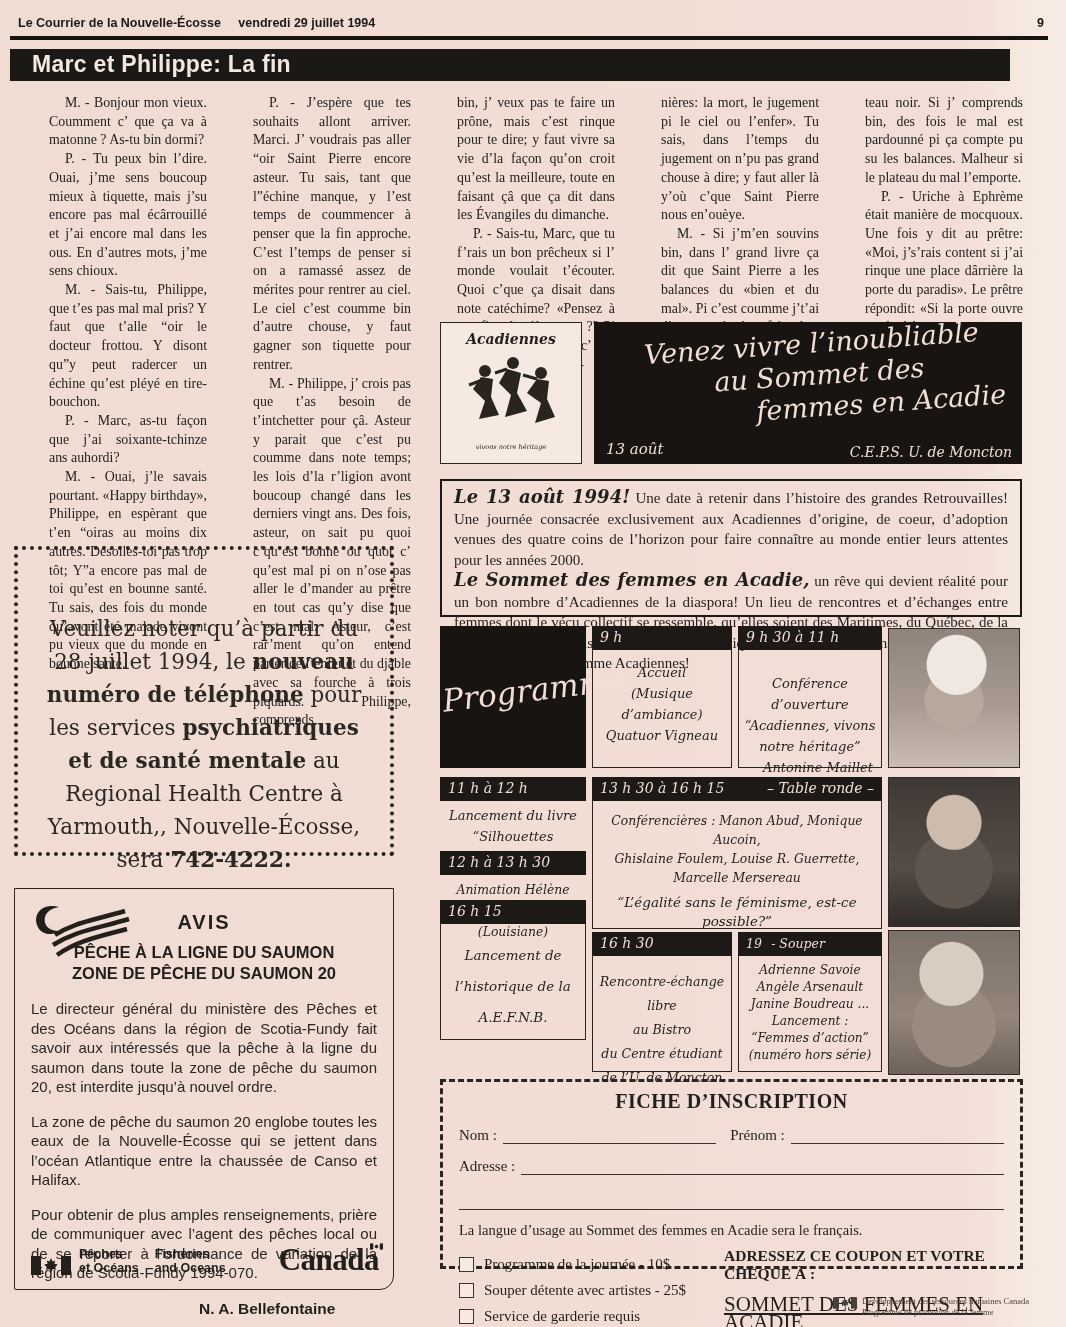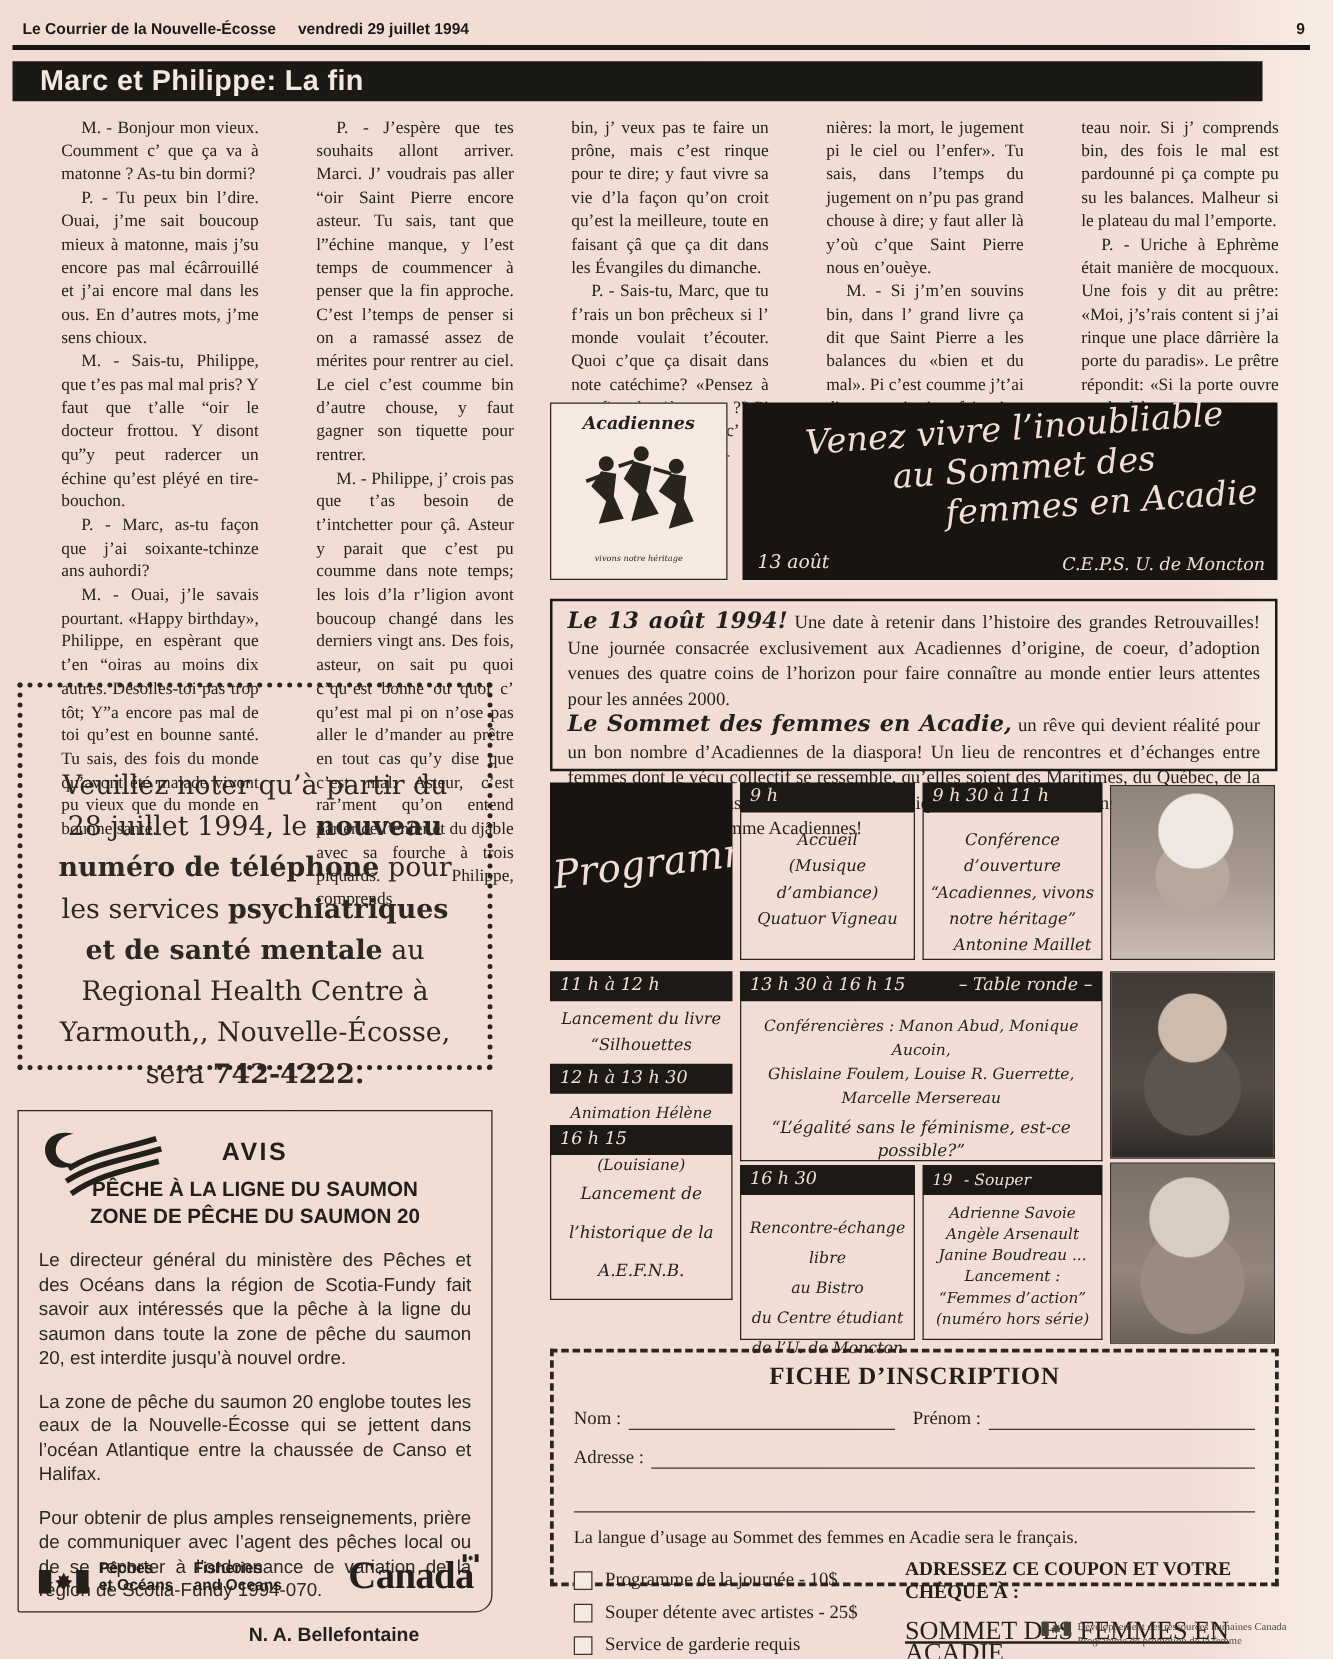--- a/index.html
+++ b/index.html
@@ -119,21 +119,21 @@
       <span class="date">vendredi 29 juillet 1994</span>
     </div>
     <span>9</span>
   </div>
   <div class="mast-rule"></div>
 
   <div class="headline-bar">Marc et Philippe: La fin</div>
 
   <div class="col c1">
     <p>M. - Bonjour mon vieux. Coumment c’ que ça va à matonne ? As-tu bin dormi?</p>
-    <p>P. - Tu peux bin l’dire. Ouai, j’me sait boucoup mieux à matonne, mais j’su encore pas mal écârrouillé et j’ai encore mal dans les ous. En d’autres mots, j’me sens chioux.</p>
+    <p>P. - Tu peux bin l’dire. Ouai, j’me sens boucoup mieux à tiquette, mais j’su encore pas mal écârrouillé et j’ai encore mal dans les ous. En d’autres mots, j’me sens chioux.</p>
     <p>M. - Sais-tu, Philippe, que t’es pas mal mal pris? Y faut que t’alle “oir le docteur frottou. Y disont qu”y peut radercer un échine qu’est pléyé en tire-bouchon.</p>
     <p>P. - Marc, as-tu façon que j’ai soixante-tchinze ans auhordi?</p>
     <p>M. - Ouai, j’le savais pourtant. «Happy birthday», Philippe, en espèrant que t’en “oiras au moins dix autres. Désolles-toi pas trop tôt; Y”a encore pas mal de toi qu’est en bounne santé. Tu sais, des fois du monde qu’avont été malade vivont pu vieux que du monde en bounne santé.</p>
   </div>
   <div class="col c2">
     <p>P. - J’espère que tes souhaits allont arriver. Marci. J’ voudrais pas aller “oir Saint Pierre encore asteur. Tu sais, tant que l”échine manque, y l’est temps de coummencer à penser que la fin approche. C’est l’temps de penser si on a ramassé assez de mérites pour rentrer au ciel. Le ciel c’est coumme bin d’autre chouse, y faut gagner son tiquette pour rentrer.</p>
     <p>M. - Philippe, j’ crois pas que t’as besoin de t’intchetter pour çâ. Asteur y parait que c’est pu coumme dans note temps; les lois d’la r’ligion avont boucoup changé dans les derniers vingt ans. Des fois, asteur, on sait pu quoi c’qu’est bonne ou quoi c’ qu’est mal pi on n’ose pas aller le d’mander au prêtre en tout cas qu’y dise que c’est mal. Asteur, c’est rar’ment qu’on entend parler de l’enfer et du djâble avec sa fourche à trois piquards. Philippe, comprends</p>
   </div>
   <div class="col c3">
     <p style="text-indent:0">bin, j’ veux pas te faire un prône, mais c’est rinque pour te dire; y faut vivre sa vie d’la façon qu’on croit qu’est la meilleure, toute en faisant çâ que ça dit dans les Évangiles du dimanche.</p>
@@ -193,21 +193,21 @@
       <div>Accueil</div>
       <div>(Musique d’ambiance)</div>
       <div>Quatuor Vigneau</div>
     </div>
   </div>
 
   <div class="tcard" style="left:738px; top:626px; width:144px;">
     <div class="thead hand">
         <span>9 h 30 à 11 h</span>
       </div>
-    <div class="tbody hand" style="height:118px; padding-top:12px;">
+    <div class="tbody hand" style="height:118px; padding-top:23px;">
       <div>Conférence d’ouverture</div>
       <div>“Acadiennes, vivons</div>
       <div>notre héritage”</div>
       <div style="text-align:right; padding-right:8px;">Antonine Maillet</div>
     </div>
   </div>
 
   <div class="tcard" style="left:440px; top:777px; width:146px;">
     <div class="thead hand">
         <span>11 h à 12 h</span>

